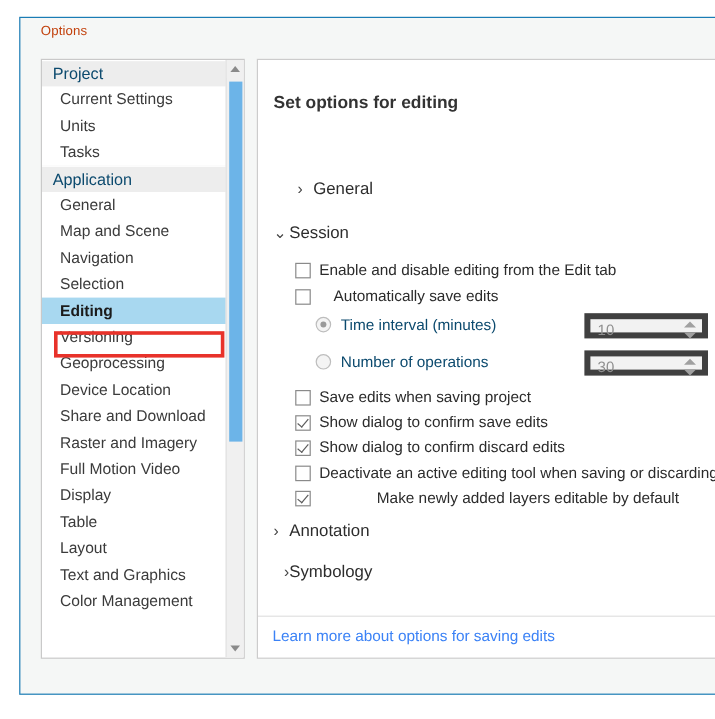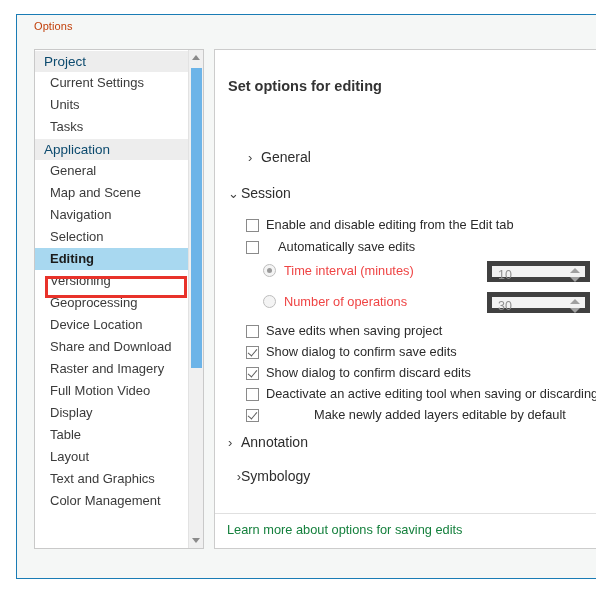--- a/index.html
+++ b/index.html
@@ -205,21 +205,21 @@
     transform: rotate(40deg);
   }
 
   .radio-row {
     position: absolute;
     left: 48px;
     height: 19px;
     display: flex;
     align-items: center;
     font-size: 12.8px;
-    color: #ef4444;
+    color: #0c4a6e;
     white-space: nowrap;
   }
   .rb {
     width: 13px; height: 13px;
     border: 1px solid #bdbdbd;
     border-radius: 50%;
     background: #f4f4f4;
     box-sizing: border-box;
     margin-right: 8px;
     position: relative;
@@ -283,21 +283,21 @@
     top: 463px;
     width: 100%;
     height: 1px;
     background: #e0e0e0;
   }
   #learn-more-link {
     position: absolute;
     left: 12px;
     top: 472px;
     font-size: 12.8px;
-    color: #15803d;
+    color: #3b82f6;
     text-decoration: none;
     cursor: pointer;
   }
 </style>
 </head>
 <body>
 
 <div id="dialog">
 
   <div id="title-bar">

